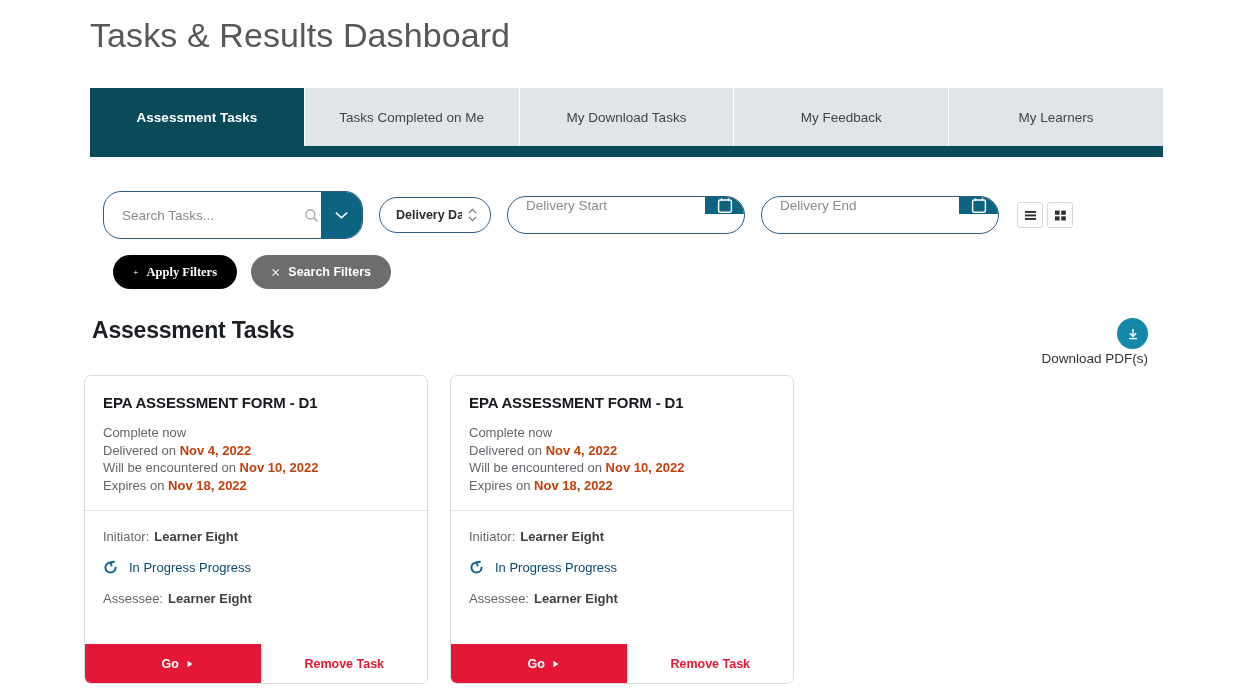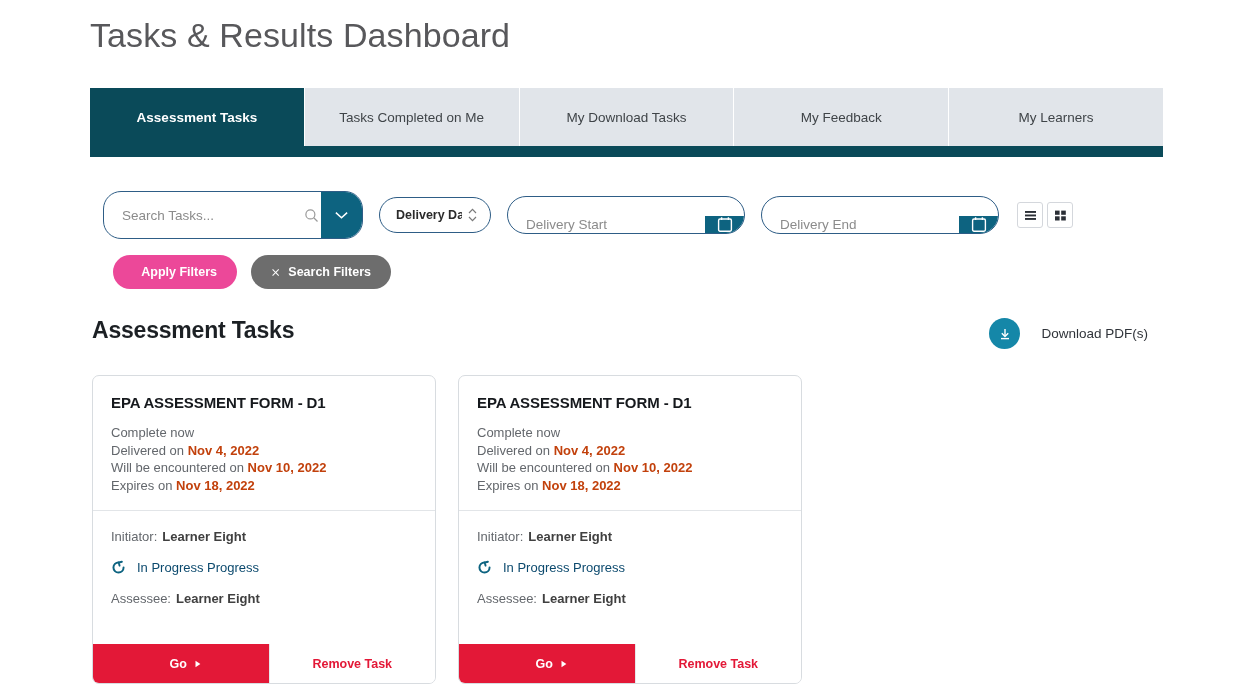--- a/index.html
+++ b/index.html
@@ -119,21 +119,21 @@
     font-size: 12.5px;
     color: #2b2b2b;
     font-weight: 600;
     white-space: nowrap;
     overflow: hidden;
     width: 66px;
   }
 
   .date-wrap {
     display: flex;
-    align-items: flex-end;
+    align-items: flex-start;
     height: 38px;
     width: 238px;
     border: 1px solid #2e5d86;
     border-radius: 19px;
     overflow: hidden;
     background: #fff;
   }
   .date-wrap input {
     flex: 1;
     border: none;
@@ -180,55 +180,56 @@
     gap: 8px;
     padding: 0 20px;
     font-size: 12.5px;
     font-weight: 700;
     color: #ffffff;
     border: none;
     cursor: pointer;
     font-family: "Liberation Sans", sans-serif;
     white-space: nowrap;
   }
-  .btn-apply { background: #ec4899; width: 124px; }
+  .btn-apply { background: #000000; width: 124px; font-family: Liberation Serif, serif; }
   .btn-remove { background: #6d6d6d; width: 140px; }
 
   
   .section-title {
     position: absolute;
     left: 92px; top: 317px;
     font-size: 23px;
     font-weight: 700;
     color: #1c2024;
     letter-spacing: -0.2px;
   }
   .download-row {
     position: absolute;
     right: 104px; top: 318px;
     display: flex;
-    align-items: center;
-    gap: 21px;
-    cursor: pointer;
+    align-items: flex-end;
+    gap: 2px;
+    cursor: pointer;
+    flex-direction: column;
   }
   .download-circle {
     width: 31px; height: 31px;
     border-radius: 50%;
     background: #1587a8;
     display: flex; align-items: center; justify-content: center;
   }
   .download-label {
     font-size: 13.5px;
     color: #30343a;
   }
 
   
   .cards {
     position: absolute;
-    left: 92px; top: 375px;
+    left: 84px; top: 375px;
     display: flex;
     gap: 22px;
     border-radius: 22px;
   }
   .card {
     width: 344px;
     border: 1px solid #d8dce0;
     border-radius: 7px;
     background: #fff;
     overflow: hidden;

